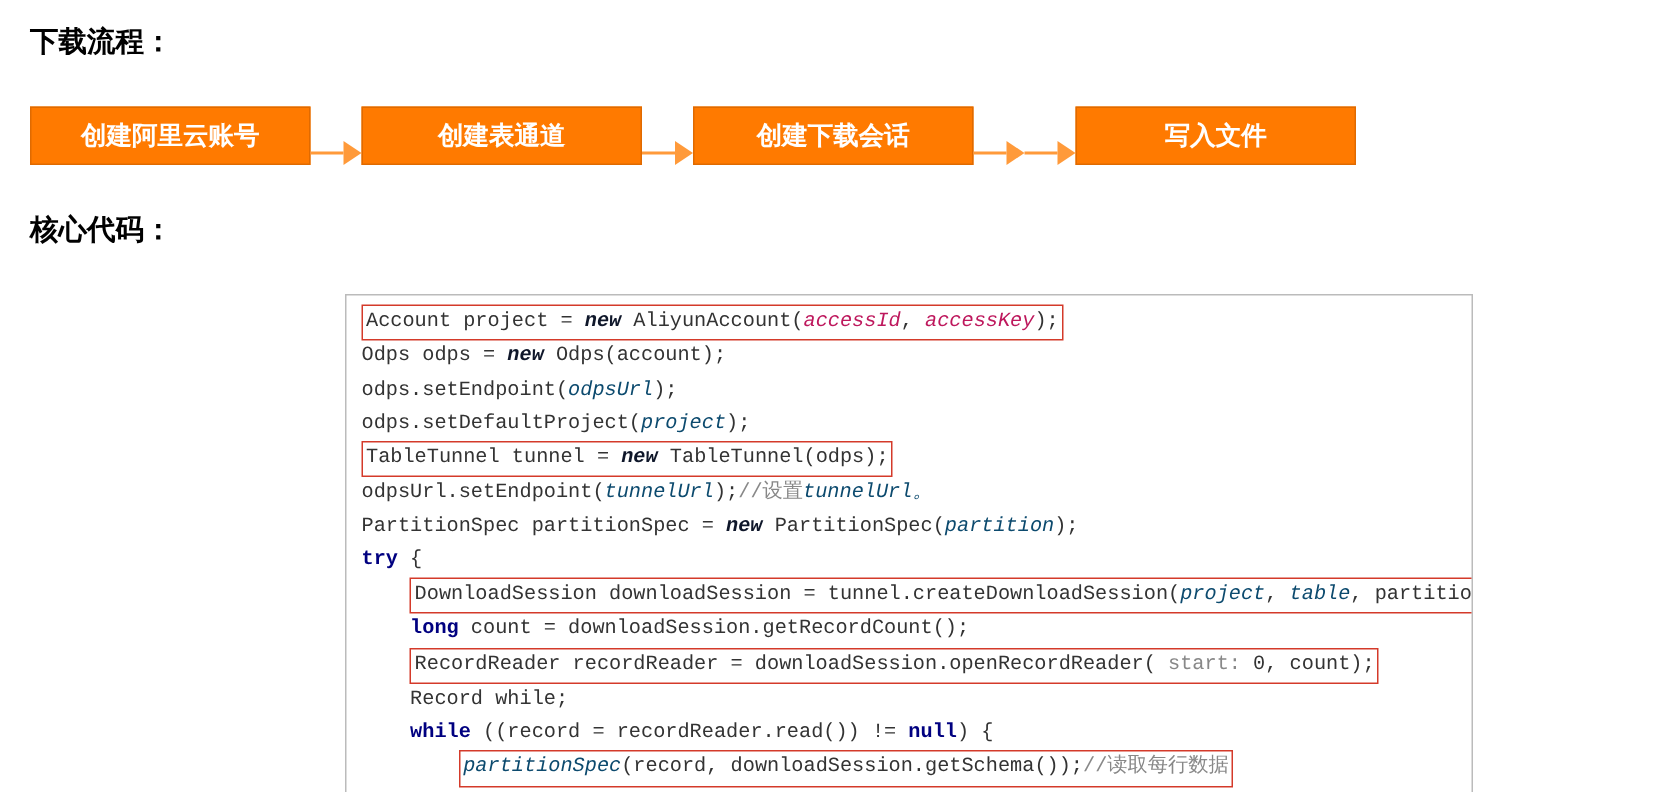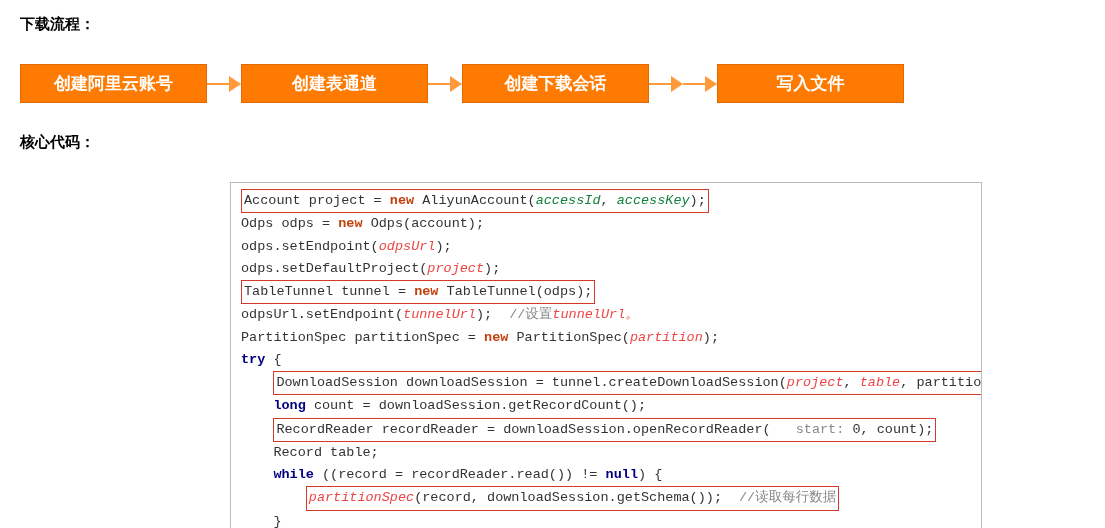--- a/index.html
+++ b/index.html
@@ -5,28 +5,28 @@
   body {
     margin: 0;
     padding: 15px 20px;
     font-family: "Microsoft YaHei", "PingFang SC", sans-serif;
     background: #ffffff;
     width: 1105px;
     box-sizing: border-box;
     position: relative;
   }
   .section-title {
-    font-size: 15px;
+    font-size: 19px;
     font-weight: bold;
     color: #000;
     margin: 0 0 30px 0;
   }
   .flow-row {
     display: flex;
-    align-items: center;
+    align-items: flex-end;
     gap: 0;
     margin-bottom: 30px;
   }
   .step {
     background: #ff7a00;
     color: #fff;
     font-size: 17px;
     font-weight: bold;
     padding: 7px 0;
     text-align: center;
@@ -59,25 +59,25 @@
     background: #fff;
     padding: 6px 10px 6px 10px;
     font-family: "Courier New", monospace;
     font-size: 13.5px;
     line-height: 1.65;
     color: #333;
     width: 730px;
     white-space: pre;
     overflow: hidden;
   }
-  .kw { color: #c2410c; font-weight: bold; }
+  .kw { color: #0f172a; font-weight: bold; font-style: italic; }
   .kw2 { color: #000080; font-weight: bold; }
-  .param { color: #ef4444; font-style: italic; }
-  .paramb { color: #15803d; font-style: italic; }
-  .comment { color: #888; margin-left: 17px; }
+  .param { color: #0c4a6e; font-style: italic; }
+  .paramb { color: #be185d; font-style: italic; }
+  .comment { color: #888; }
   .hl { border: 1px solid #d43a2a; padding: 0 2px; display: inline-block; }
 </style>
 </head>
 <body>
 
 <div class="section-title">下载流程：</div>
 
 <div class="flow-row">
   <div class="step">创建阿里云账号</div>
   <div class="arrow-wrap">
@@ -107,17 +107,17 @@
 <span>Odps odps = </span><span class="kw">new</span><span> Odps(account);</span>
 <span>odps.setEndpoint(</span><span class="param">odpsUrl</span><span>);</span>
 <span>odps.setDefaultProject(</span><span class="param">project</span><span>);</span>
 <span class="hl"><span>TableTunnel tunnel = </span><span class="kw">new</span><span> TableTunnel(odps);</span></span>
 <span>odpsUrl.setEndpoint(</span><span class="param">tunnelUrl</span><span>);</span><span class="comment">//设置</span><span class="param">tunnelUrl。</span>
 <span>PartitionSpec partitionSpec = </span><span class="kw">new</span><span> PartitionSpec(</span><span class="param">partition</span><span>);</span>
 <span class="kw2">try</span><span> {</span>
     <span class="hl"><span>DownloadSession downloadSession = tunnel.createDownloadSession(</span><span class="param">project</span><span>, </span><span class="param">table</span><span>, partitionSpec);</span></span>
     <span class="kw2">long</span><span> count = downloadSession.getRecordCount();</span>
     <span class="hl"><span>RecordReader recordReader = downloadSession.openRecordReader(</span><span class="comment"> start: </span><span>0</span><span>, count);</span></span>
-    <span>Record table;</span>
+    <span>Record while;</span>
     <span class="kw2">while</span><span> ((record = recordReader.read()) != </span><span class="kw2">null</span><span>) {</span>
         <span class="hl"><span class="param">partitionSpec</span><span>(record, downloadSession.getSchema());</span><span class="comment">//读取每行数据</span></span>
     <span>}</span>
     </div>
 
 </body></html>

